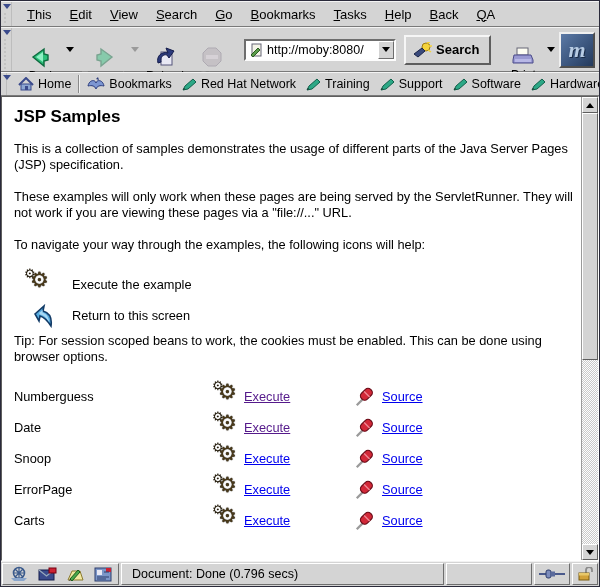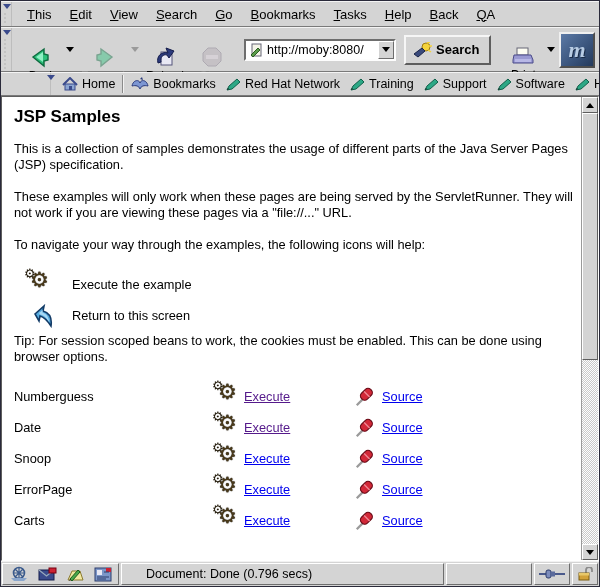--- a/index.html
+++ b/index.html
@@ -46,21 +46,21 @@
                background:#d4d4d4; border:2px solid; border-color:#f6f6f6 #5e5e5e #5e5e5e #f6f6f6;
                padding:3px 10px 3px 6px; cursor:pointer; height:30px; }
   .throbber { width:36px; height:36px; margin-left:auto; background:#39537b; cursor:pointer;
               border:2px solid; border-color:#f0f0f0 #4e4e4e #4e4e4e #f0f0f0;
               display:flex; align-items:center; justify-content:center;
               background-image:linear-gradient(135deg,#5c7aa6 0%,#39537b 60%,#243a5c 100%); }
   .throbber .m { font-family:"Liberation Serif", serif; font-weight:bold; font-size:22px;
                  color:#b8cce4; text-shadow:1px 1px 0 #1a2c48; font-style:italic; }
 
   
-  .persbar { height:24px; font-size:12.5px; white-space:nowrap; overflow:hidden;padding-left:44px; }
+  .persbar { height:24px; font-size:12.5px; white-space:nowrap; overflow:hidden; }
   .pers-item { display:flex; align-items:center; gap:4px; padding:2px 5px; cursor:pointer; }
   .vsep { width:2px; align-self:stretch; margin:2px 2px; border-left:1px solid #8a8a8a; border-right:1px solid #f2f2f2; }
 
   
   .content-wrap { height:465px; display:flex; background:#fff;
                   border:1px solid; border-color:#5e5e5e #fff #fff #5e5e5e; }
   .content { flex:1; overflow:hidden; padding:8px 8px 0 12px; font-size:12.8px; line-height:16px; position:relative; }
   .content h1 { font-size:17px; margin:4px 0 16px; }
   .content p { margin:0 0 16px; }
   .legend { margin:14px 0 2px; }
@@ -93,21 +93,21 @@
   .strack { flex:1;
     background-image:linear-gradient(45deg,#c9c9c9 25%,transparent 25%,transparent 75%,#c9c9c9 75%),
                      linear-gradient(45deg,#c9c9c9 25%,#fdfdfd 25%,#fdfdfd 75%,#c9c9c9 75%);
     background-size:2px 2px; background-position:0 0,1px 1px; cursor:pointer; }
 
   
   .statusbar { height:25px; display:flex; align-items:stretch; background:#d4d4d4; font-size:12.5px;
                border-top:1px solid #f2f2f2; gap:2px; padding:1px 1px; }
   .seg { border:1px solid; border-color:#fff #6e6e6e #6e6e6e #fff; display:flex; align-items:center; }
   .seg.comp { padding:0 6px; gap:9px; }
-  .seg.msg { flex:1; padding:0 24px; }
+  .seg.msg { flex:1; padding:0 10px; }
   .seg.spacer { width:86px; }
   .comp-ic { cursor:pointer; display:flex; }
 
   svg { display:block; }
 </style>
 </head>
 <body>
 
 <div class="bar menubar">
   <div class="grippy"></div>

